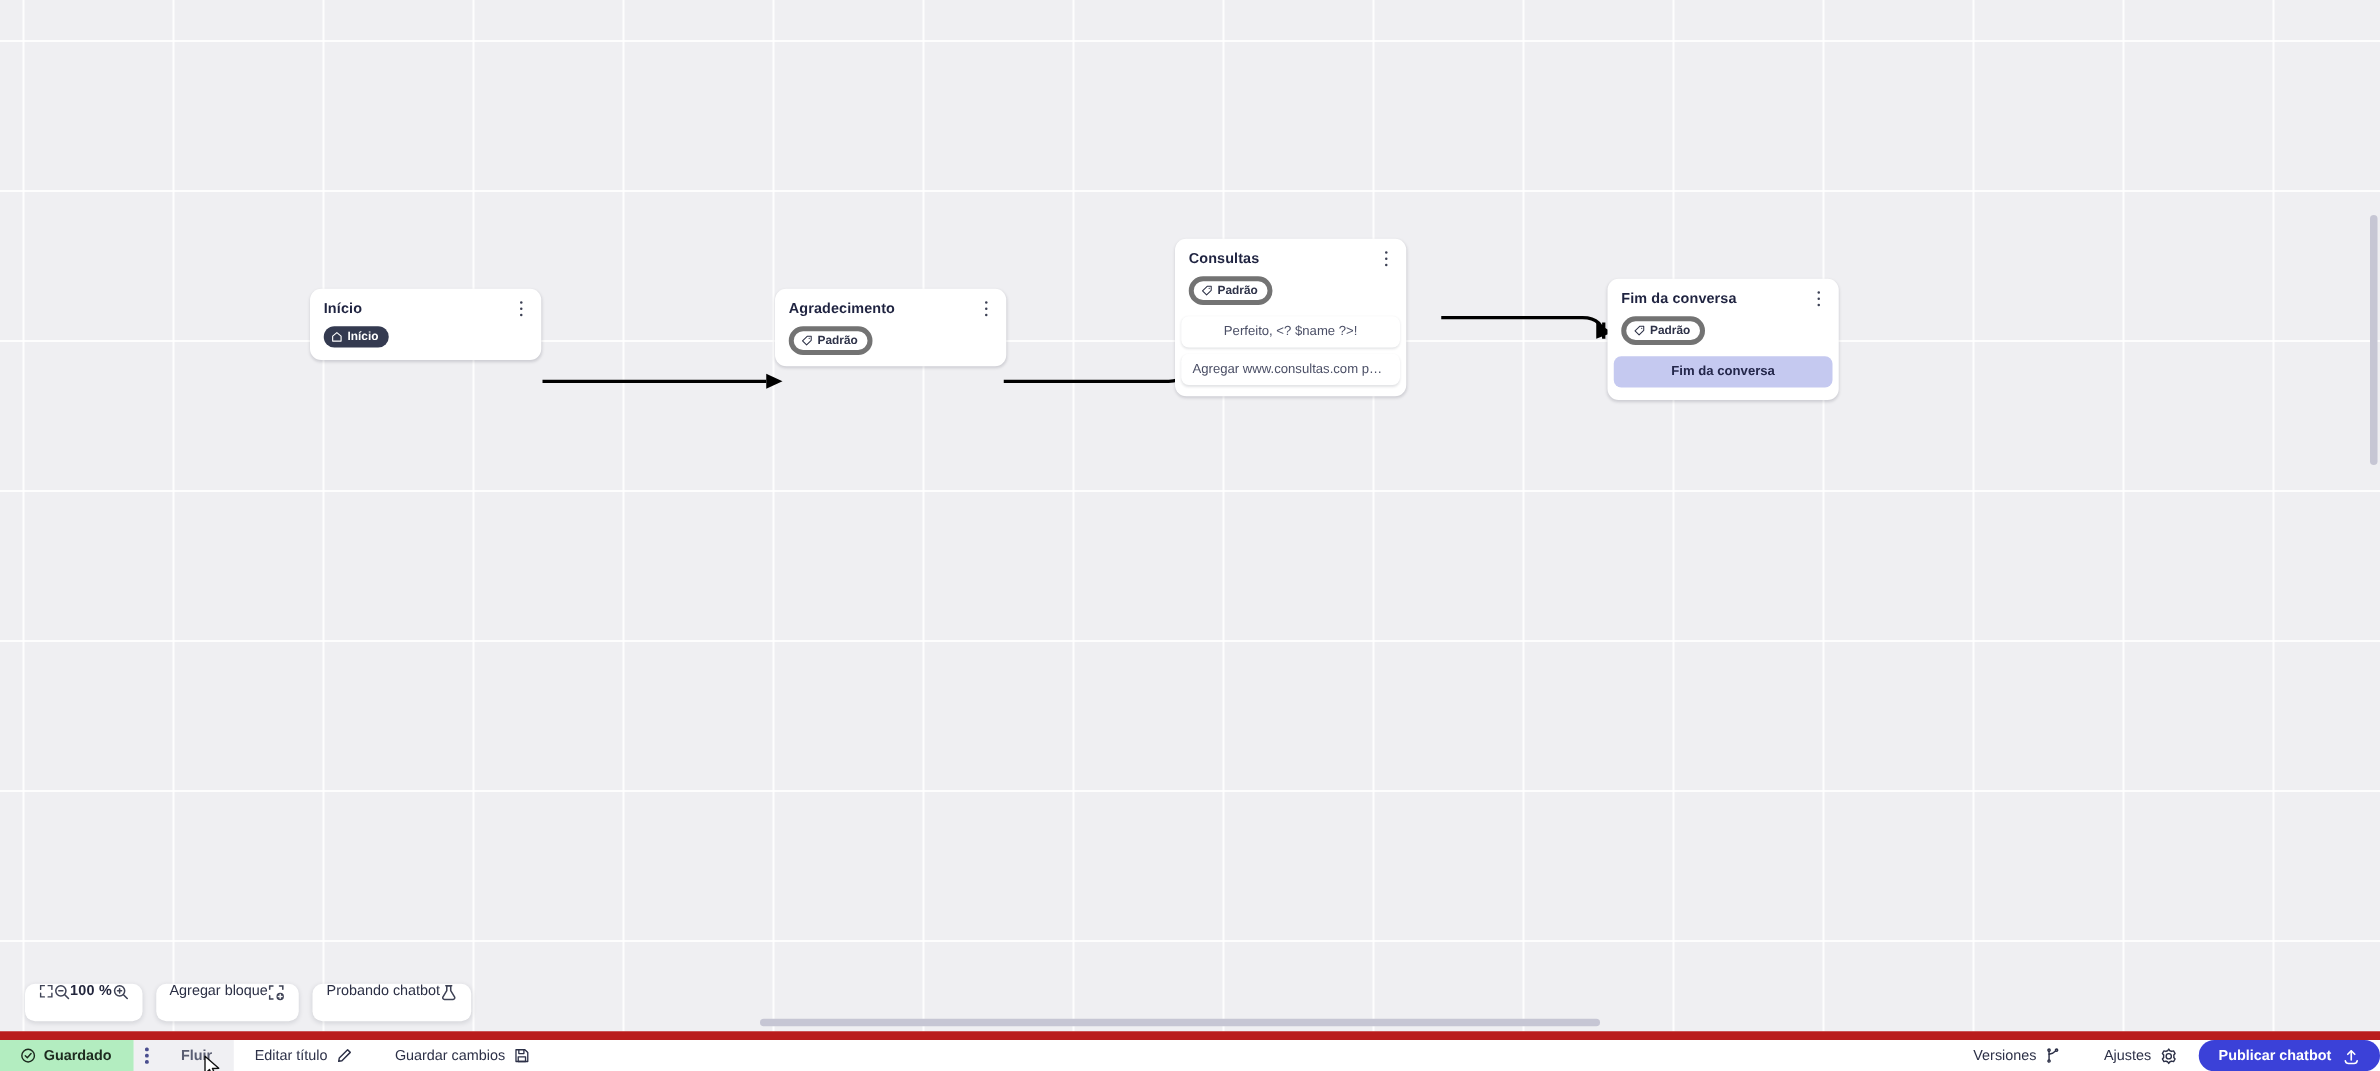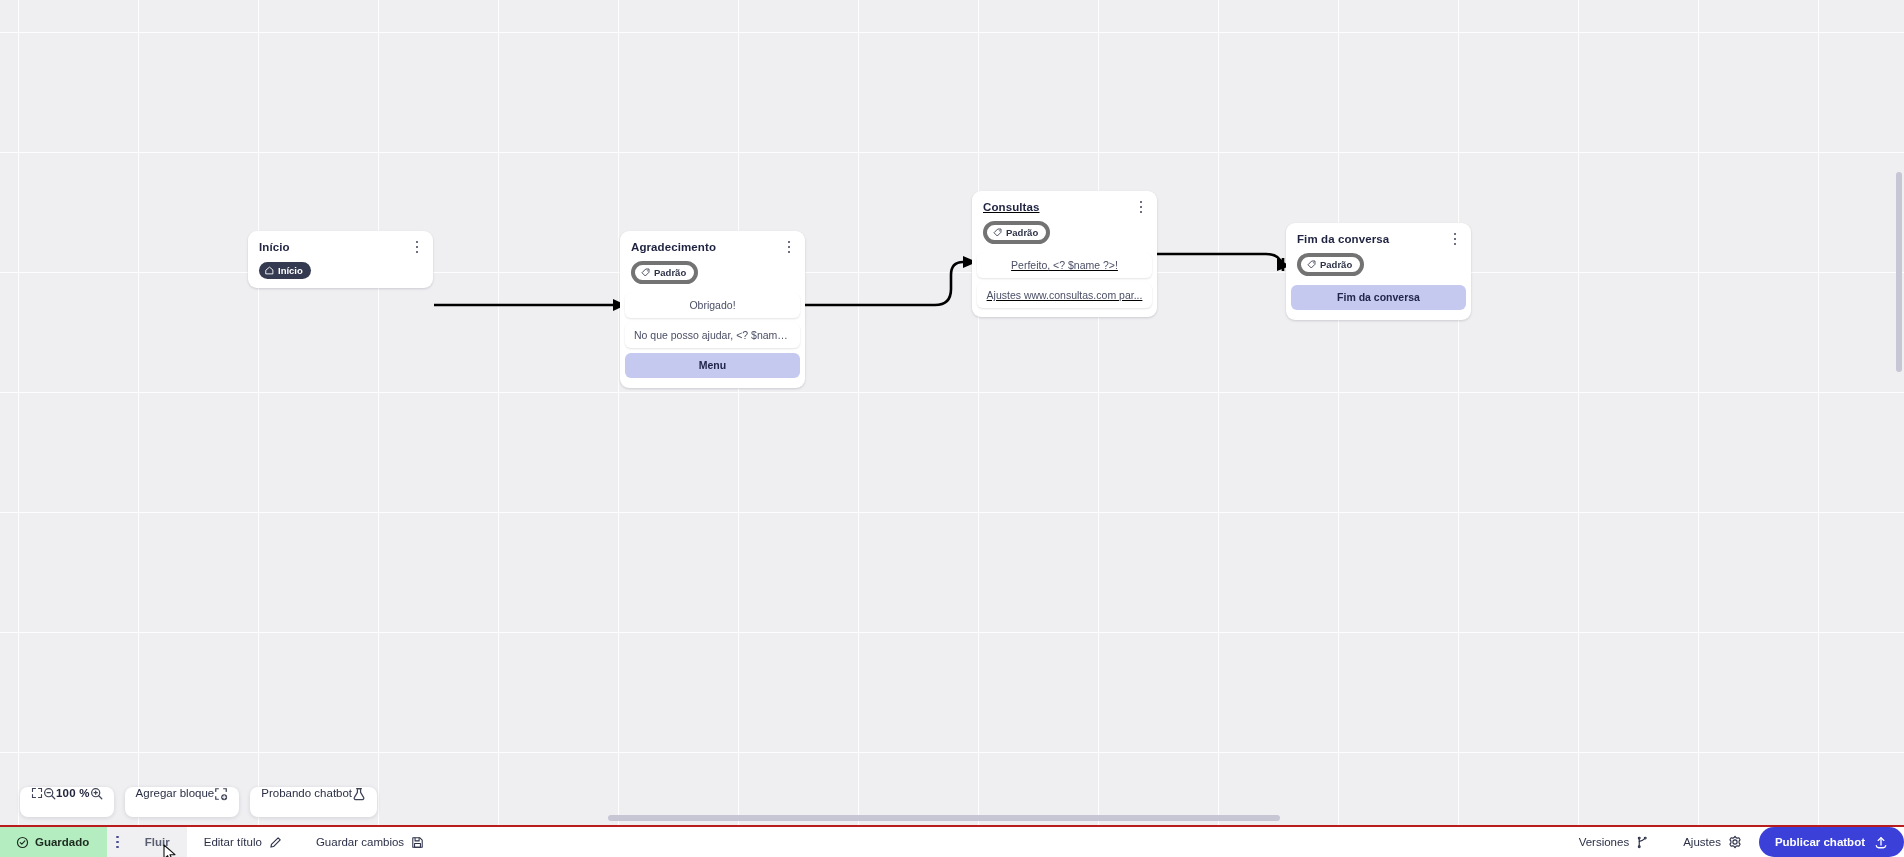--- a/index.html
+++ b/index.html
@@ -170,21 +170,21 @@
   .fchip .zl { font-weight: bold; color:#23263d; letter-spacing:.2px; }
   .ic { display: flex; align-items: center; color: #3f4356; }
 
   
   .statusbar {
     position: absolute;
     left: 0; bottom: 0;
     width: 1904px;
     height: 32px;
     background: #ffffff;
-    border-top: 2px solid #b91c1c;
+    border-top: 7px solid #b91c1c;
     display: flex;
     align-items: stretch;
     justify-content: space-between;
     z-index: 40;
     box-sizing: border-box;
   }
   .sb-left, .sb-right { display: flex; align-items: stretch; }
 
   .saved {
     background: #b3edc0;
@@ -352,28 +352,23 @@
         <span class="badge default">
           <span>
             <svg width="9" height="9" viewBox="0 0 16 16" fill="none" stroke="#2e3248" stroke-width="1.5" stroke-linejoin="round">
                 <path d="M8.4 1.8 H14.2 V7.6 L7.6 14.2 L1.8 8.4 Z"></path>
                 <circle cx="11.3" cy="4.7" r="0.9" fill="#2e3248" stroke="none"></circle>
               </svg>
           </span>
           <span>Padrão</span>
         </span>
       </div>
-      <div class="rows">
-        <div class="row">Obrigado!</div>
-        <div class="row">No que posso ajudar, &lt;? $name ...</div>
-        <div class="row highlight">Menu</div>
-      </div>
-    </div>
-
-    <div class="node" style="left:972px; top:191px;text-decoration:underline;">
+    </div>
+
+    <div class="node" style="left:940px; top:191px;">
       <div class="node-head">
         <div class="node-title">Consultas</div>
         <div class="kebab">
             <i></i>
             <i></i>
             <i></i>
           </div>
       </div>
       <div class="badge-row">
         <span class="badge default">
@@ -381,21 +376,21 @@
             <svg width="9" height="9" viewBox="0 0 16 16" fill="none" stroke="#2e3248" stroke-width="1.5" stroke-linejoin="round">
                 <path d="M8.4 1.8 H14.2 V7.6 L7.6 14.2 L1.8 8.4 Z"></path>
                 <circle cx="11.3" cy="4.7" r="0.9" fill="#2e3248" stroke="none"></circle>
               </svg>
           </span>
           <span>Padrão</span>
         </span>
       </div>
       <div class="rows">
         <div class="row">Perfeito, &lt;? $name ?&gt;!</div>
-        <div class="row">Ajustes www.consultas.com par...</div>
+        <div class="row">Agregar www.consultas.com par...</div>
       </div>
     </div>
 
     <div class="node" style="left:1286px; top:223px;">
       <div class="node-head">
         <div class="node-title">Fim da conversa</div>
         <div class="kebab">
             <i></i>
             <i></i>
             <i></i>

